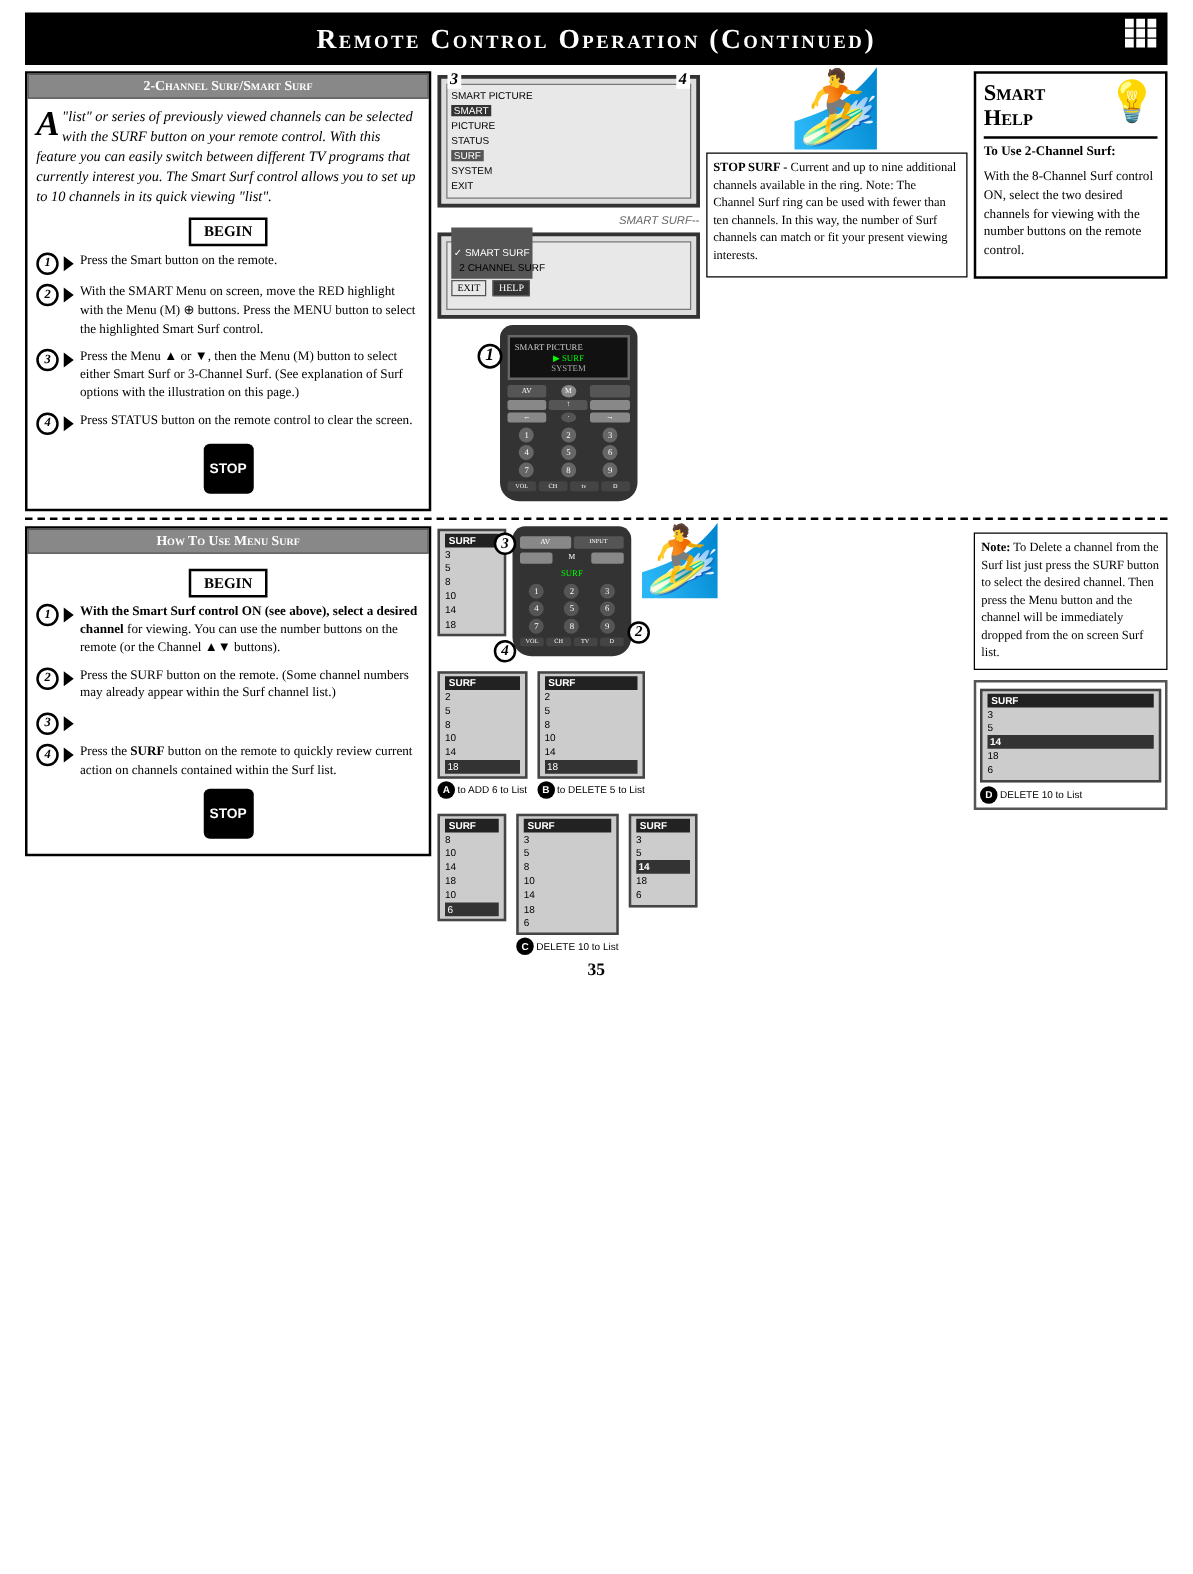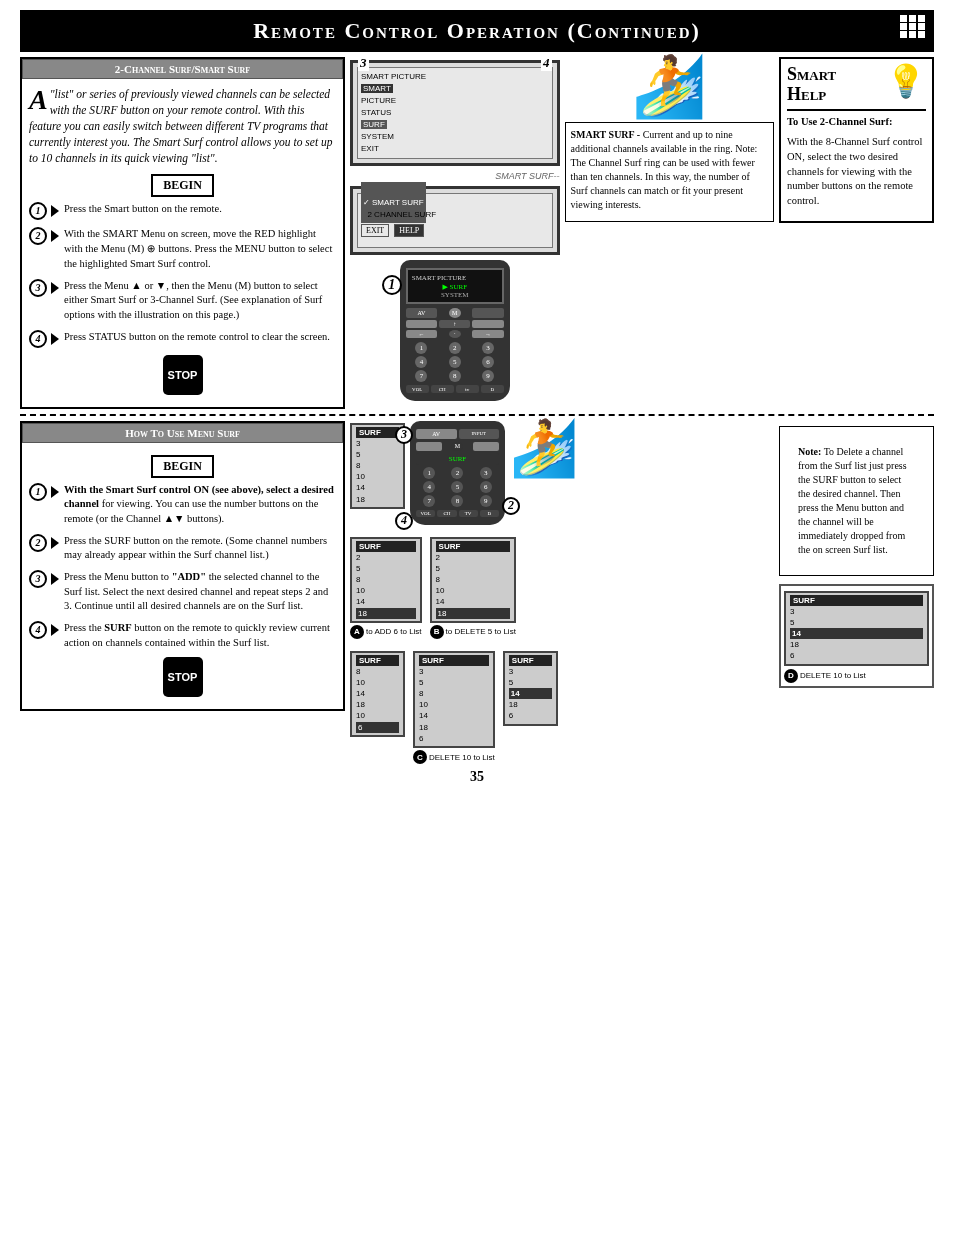--- a/index.html
+++ b/index.html
@@ -131,21 +131,21 @@
       text-align: center;
       font-size: 14px;
       font-weight: bold;
       margin-top: 5px;
       margin-bottom: 10px;
     }
 
     
     .note-box {
       border: 1px solid #000;
-      padding: 18px;
+      padding: 5px;
       font-size: 10px;
       line-height: 1.4;
       background: #fff;
       margin-top: 5px;
     }
 
     
     .remote-drawing {
       background: #333;
       border-radius: 10px 10px 15px 15px;
@@ -424,21 +424,21 @@
       </div>
     </div>
 
     <div class="upper-mid-right">
 
       <div style="display:flex; justify-content:center; margin-bottom:5px; position:relative;">
         <div style="font-size:60px; line-height:1; color:#888;">🏄</div>
       </div>
 
       <div class="channel-info-box">
-        <p><b>SMART SURF -</b> <span>Current and up to nine additional channels available in the ring. Note: The Channel Surf ring can be used with fewer than ten channels. In this way, the number of Surf channels can match or fit your present viewing interests.</span></p>
+        <p><b>STOP SURF -</b> <span>Current and up to nine additional channels available in the ring. Note: The Channel Surf ring can be used with fewer than ten channels. In this way, the number of Surf channels can match or fit your present viewing interests.</span></p>
       </div>
     </div>
 
   </div>
 
   <div class="upper-right">
     <div class="smart-help-box">
       <div style="display:flex; align-items:flex-start; justify-content:space-between;">
         <div>
           <div style="font-size:18px; font-weight:bold; font-variant:small-caps; line-height:1.1;">Smart</div>
@@ -483,21 +483,20 @@
           </span>
           <span style="border-left: 8px solid #000; border-top: 6px solid transparent; border-bottom: 6px solid transparent; display:inline-block; margin-right:5px; margin-top:3px; flex-shrink:0;"></span>
           <span>Press the SURF button on the remote. (Some channel numbers may already appear within the Surf channel list.)</span>
         </div>
 
         <div class="step-row">
           <span class="circle-num">
             <span>3</span>
           </span>
           <span style="border-left: 8px solid #000; border-top: 6px solid transparent; border-bottom: 6px solid transparent; display:inline-block; margin-right:5px; margin-top:3px; flex-shrink:0;"></span>
-          <span>Press the Menu button to <b>"ADD"</b> the selected channel to the Surf list. Select the next desired channel and repeat steps 2 and 3. Continue until all desired channels are on the Surf list.</span>
         </div>
 
         <div class="step-row">
           <span class="circle-num">
             <span>4</span>
           </span>
           <span style="border-left: 8px solid #000; border-top: 6px solid transparent; border-bottom: 6px solid transparent; display:inline-block; margin-right:5px; margin-top:3px; flex-shrink:0;"></span>
           <span>Press the <b>SURF</b> button on the remote to quickly review current action on channels contained within the Surf list.</span>
         </div>
 

